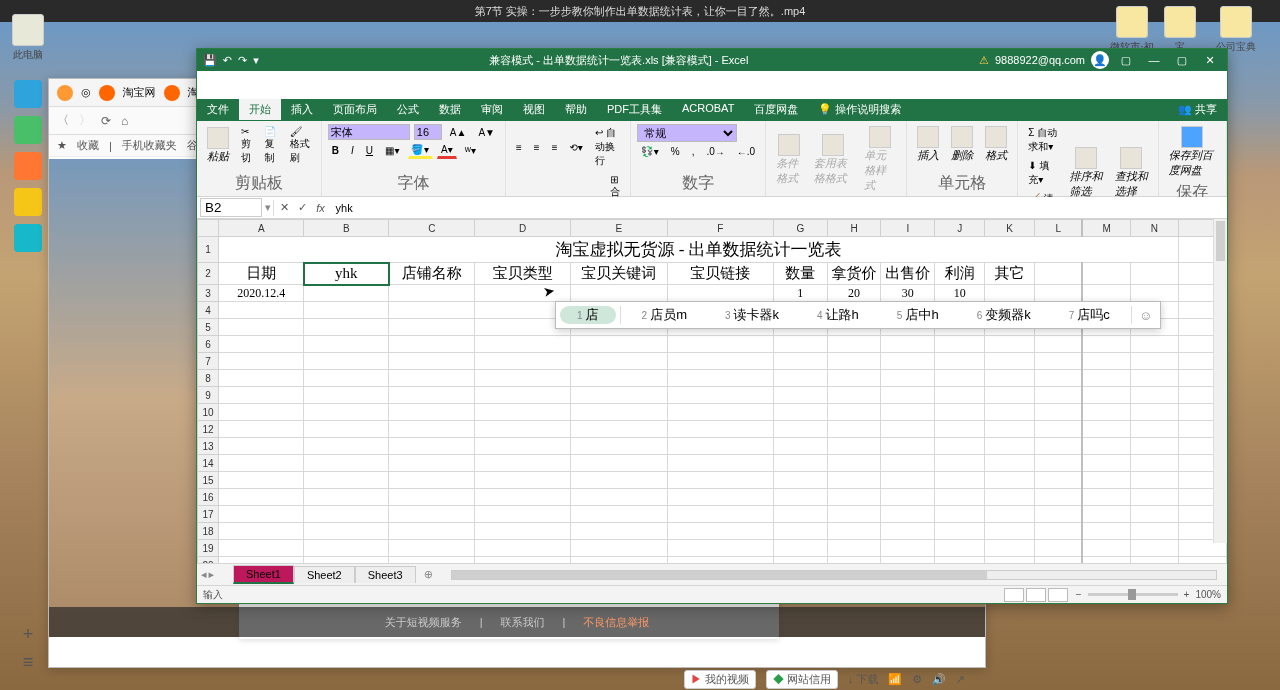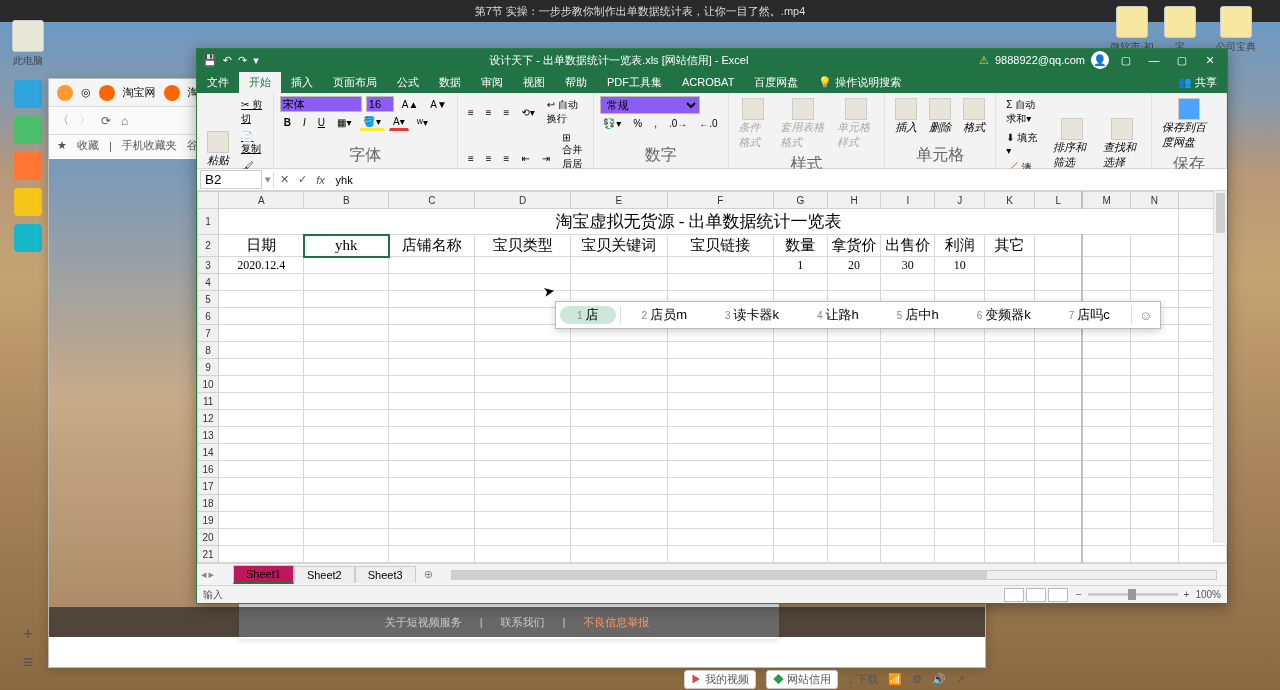--- a/index.html
+++ b/index.html
@@ -32,34 +32,34 @@
 
 .excel { position:absolute; left:196px; top:48px; width:1032px; height:556px; background:#fff; border:1px solid #2b7d41; box-shadow:0 3px 14px rgba(0,0,0,0.35); display:flex; flex-direction:column; }
 .ex-titlebar { height:22px; background:#217346; color:#fff; font-size:11px; display:flex; align-items:center; }
 .ex-titlebar .left { display:flex; gap:6px; padding:0 6px; align-items:center; }
 .ex-titlebar .ceni { flex:1; text-align:center; }
 .ex-titlebar .right { display:flex; align-items:center; gap:6px; padding:0 6px; }
 .ex-titlebar .wbtn { width:22px; text-align:center; cursor:pointer; }
 .ex-titlebar .acct{background:#fff;color:#333;border-radius:10px;width:18px;height:18px;display:inline-flex;align-items:center;justify-content:center;}
 .ex-titlebar .warn{color:#ffcc44;}
 
-.ex-tabs { height:22px; background:#217346; display:flex; align-items:center; font-size:11px; }
+.ex-tabs { height:22px; background:#217346; display:flex; align-items:flex-start; font-size:11px;margin-top:28px; }
 .ex-tabs .tab { padding:3px 10px; color:#fff; cursor:pointer; }
 .ex-tabs .tab.active { background:#f3f3f3; color:#217346; }
 .ex-tabs .spacer{flex:1;}
 .ex-tabs .share { color:#fff; padding:3px 10px;}
 
 .ribbon { height:76px; background:#f3f3f3; border-bottom:1px solid #d5d5d5; display:flex; font-size:11px; }
 .ribbon .grp { border-right:1px solid #e2e2e2; padding:3px 6px 0; display:flex; flex-direction:column; justify-content:space-between; }
 .ribbon .grp .row { display:flex; align-items:center; gap:4px; margin-bottom:2px; }
 .ribbon .grp .lbl { text-align:center; font-size:16px; color:#666; padding-bottom:2px;}
 .ribbon .bigbtn { display:flex; flex-direction:column; align-items:center; justify-content:flex-start; padding:2px 4px; cursor:pointer;font-style:italic; }
 .ribbon .bigbtn .icn{width:22px;height:22px;background:#e8e4da;border:1px solid #ccc;}
 .ribbon .smbtn { padding:1px 3px; border:1px solid transparent; cursor:pointer; font-size:10px;}
-.ribbon select,.ribbon input { font-size:11px; border:1px solid #bbb; padding:1px 2px; background:#8b5cf6;}
+.ribbon select,.ribbon input { font-size:11px; border:1px solid #bbb; padding:1px 2px; background:#c4b5fd;}
 .ribbon .fontname{width:82px;}
 .ribbon .fontsize{width:28px;}
 
 .namefx { height:22px; background:#fff; border-bottom:1px solid #d5d5d5; display:flex; align-items:center; font-size:11px; }
 .namefx .namebox { width:62px; border:1px solid #ccc; margin:0 3px; padding:1px 4px; background:#fff;}
 .namefx .sep{width:1px;height:16px;background:#ddd;margin:0 2px;}
 .namefx .fxbtn{width:18px;text-align:center;color:#555;cursor:pointer;}
 .namefx .fxbar{flex:1;padding:1px 6px;}
 
 .grid-wrap { flex:1; display:flex; overflow:hidden; position:relative; }
@@ -104,21 +104,21 @@
 .scrollbar-v{position:absolute;right:0;top:0;bottom:20px;width:14px;background:#f0f0f0;border-left:1px solid #ddd;}
 .scrollbar-v .thumb{position:absolute;left:2px;right:2px;top:2px;height:40px;background:#cfcfcf;}
 
 </style>
 </head>
 <body>
 
 <div class="desktop"></div>
 <div class="video-title-bar">第7节 实操：一步步教你制作出单数据统计表，让你一目了然。.mp4</div>
 
-<div class="desktop-icon" style="left:4px;top:20px">
+<div class="desktop-icon" style="left:4px;top:14px">
     <div class="icn"></div>
     <div>此电脑</div>
   </div>
 <div class="desktop-icon" style="right:124px;top:6px">
     <div class="icn" style="background:#f7e7a0"></div>
     <div>微软市·初学</div>
   </div>
 <div class="desktop-icon" style="right:76px;top:6px">
     <div class="icn" style="background:#f7e7a0"></div>
     <div>宝</div>
@@ -184,21 +184,21 @@
 </div>
 
 <div class="excel">
   <div class="ex-titlebar">
     <div class="left">
       <span>💾</span>
       <span>↶</span>
       <span>↷</span>
       <span>▾</span>
     </div>
-    <div class="ceni">设计天下 - 出单数据统计一览表.xls [网站信用] - Excel</div>
+    <div class="ceni">兼容模式 - 出单数据统计一览表.xls [兼容模式] - Excel</div>
     <div class="right">
       <span class="warn">⚠</span>
       <span>9888922@qq.com</span>
       <span class="acct">👤</span>
       <span class="wbtn">▢</span>
       <span class="wbtn">—</span>
       <span class="wbtn">▢</span>
       <span class="wbtn">✕</span>
     </div>
   </div>
@@ -221,21 +221,21 @@
     <div class="share"><span>👥</span> <span>共享</span></div>
   </div>
 
   <div class="ribbon">
     <div class="grp">
       <div class="row">
         <div class="bigbtn">
             <div class="icn"></div>
             <span>粘贴</span>
           </div>
-        <div style="display:flex;flex-direction:column;gap:1px;text-decoration:underline;">
+        <div style="display:flex;flex-direction:row;gap:1px;">
           <div class="smbtn">✂ <span>剪切</span></div>
           <div class="smbtn">📄 <span>复制</span></div>
           <div class="smbtn">🖌 <span>格式刷</span></div>
         </div>
       </div>
       <div class="lbl">剪贴板</div>
     </div>
     <div class="grp">
       <div>
         <div class="row">
@@ -546,38 +546,20 @@
               <td class="cH"></td>
               <td class="cI"></td>
               <td class="cJ"></td>
               <td class="cK"></td>
               <td class="cL gapL"></td>
               <td class="cM"></td>
               <td class="cN"></td>
               <td class="cO"></td>
             </tr>
             <tr>
-              <th class="rowh">11</th>
-              <td class="cA"></td>
-              <td class="cB"></td>
-              <td class="cC"></td>
-              <td class="cD"></td>
-              <td class="cE"></td>
-              <td class="cF"></td>
-              <td class="cG"></td>
-              <td class="cH"></td>
-              <td class="cI"></td>
-              <td class="cJ"></td>
-              <td class="cK"></td>
-              <td class="cL gapL"></td>
-              <td class="cM"></td>
-              <td class="cN"></td>
-              <td class="cO"></td>
-            </tr>
-            <tr>
               <th class="rowh">12</th>
               <td class="cA"></td>
               <td class="cB"></td>
               <td class="cC"></td>
               <td class="cD"></td>
               <td class="cE"></td>
               <td class="cF"></td>
               <td class="cG"></td>
               <td class="cH"></td>
               <td class="cI"></td>
@@ -601,20 +583,38 @@
               <td class="cI"></td>
               <td class="cJ"></td>
               <td class="cK"></td>
               <td class="cL gapL"></td>
               <td class="cM"></td>
               <td class="cN"></td>
               <td class="cO"></td>
             </tr>
             <tr>
               <th class="rowh">14</th>
+              <td class="cA"></td>
+              <td class="cB"></td>
+              <td class="cC"></td>
+              <td class="cD"></td>
+              <td class="cE"></td>
+              <td class="cF"></td>
+              <td class="cG"></td>
+              <td class="cH"></td>
+              <td class="cI"></td>
+              <td class="cJ"></td>
+              <td class="cK"></td>
+              <td class="cL gapL"></td>
+              <td class="cM"></td>
+              <td class="cN"></td>
+              <td class="cO"></td>
+            </tr>
+            <tr>
+              <th class="rowh">15</th>
               <td class="cA"></td>
               <td class="cB"></td>
               <td class="cC"></td>
               <td class="cD"></td>
               <td class="cE"></td>
               <td class="cF"></td>
               <td class="cG"></td>
               <td class="cH"></td>
               <td class="cI"></td>
               <td class="cJ"></td>

